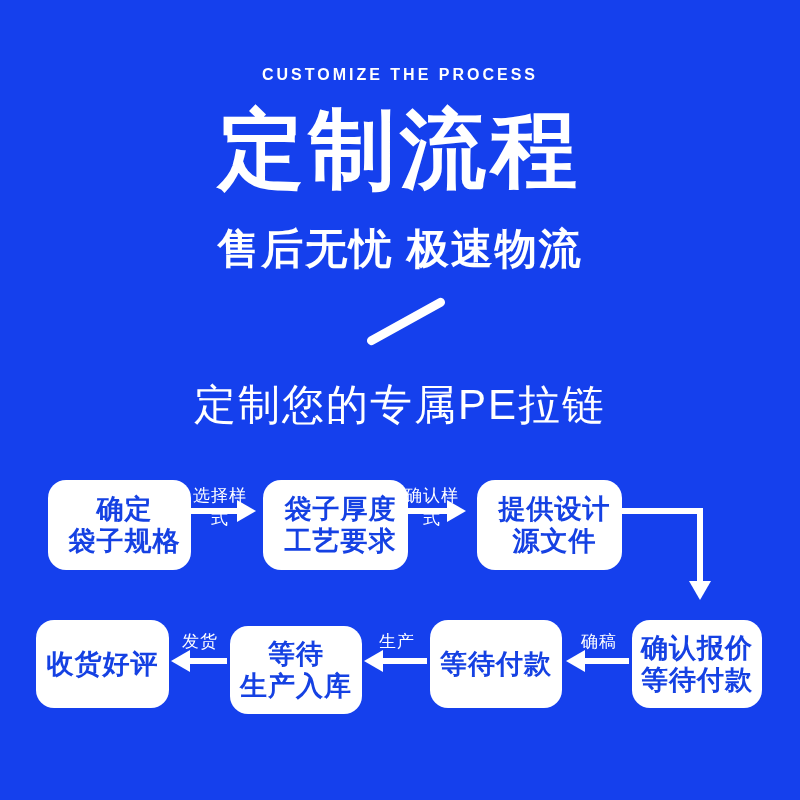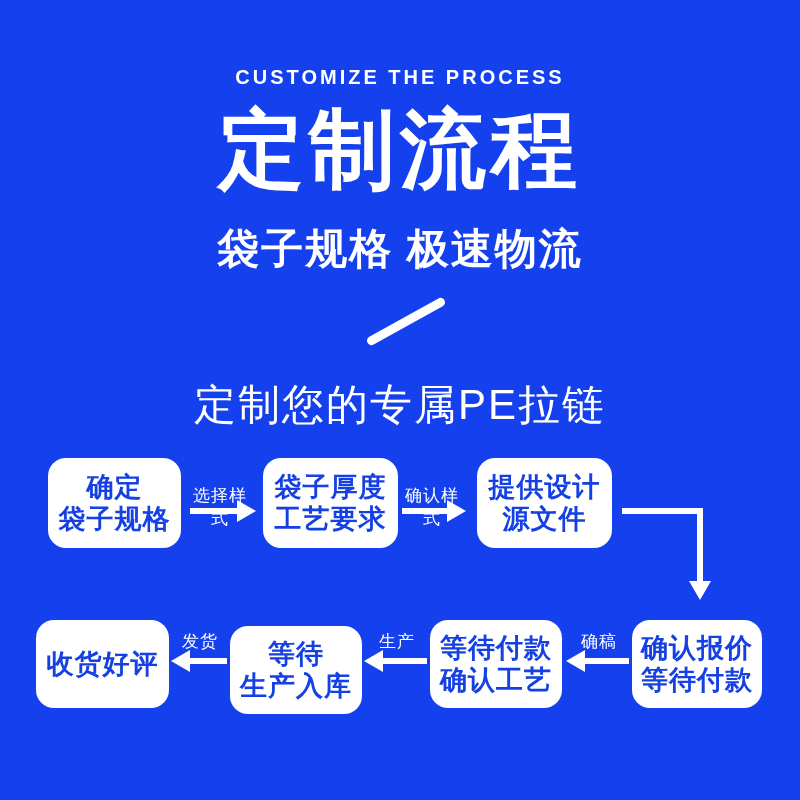--- a/index.html
+++ b/index.html
@@ -2,34 +2,34 @@
 <html><head>
 <meta charset="utf-8">
 <style>
   html,body { margin:0; padding:0; }
   .canvas {
     position:relative; width:800px; height:800px; overflow:hidden;
     background:#1540ED;
     font-family:"Liberation Sans","DejaVu Sans",sans-serif;
   }
   .ctext { position:absolute; left:0; width:100%; text-align:center; color:#fff; }
-  .eyebrow { top:66px; font-size:20px; font-weight:600; letter-spacing:3px; }
+  .eyebrow { top:66px; font-size:16px; font-weight:600; letter-spacing:3px; }
   .big-title { top:102px; font-size:86px; font-weight:900; letter-spacing:5px; line-height:1.1; }
   .subtitle { top:221px; font-size:42px; font-weight:700; letter-spacing:2px; }
   .slash { position:absolute; left:362px; top:317px; width:88px; height:9px;
            background:#fff; border-radius:5px; transform:rotate(-29deg); }
   .section-title { top:377px; font-size:42px; font-weight:400; letter-spacing:2px; }
 
   .fbox {
     position:absolute; background:#fff; border-radius:18px;
     display:flex; flex-direction:column; align-items:center; justify-content:center;
     color:#1541E3; font-weight:800; font-size:27px; line-height:1.2;
     letter-spacing:1px; text-align:center;
   }
-  .r1 { top:458px; height:90px; }
+  .r1 { top:480px; height:90px;padding-left:10px; }
   .r2 { top:620px; height:88px; }
   .b1 { left:48px;  width:133px; }
   .b2 { left:263px; width:135px; }
   .b3 { left:477px; width:135px;text-align:center; }
   .b4 { left:632px; width:130px; }
   .b5 { left:430px; width:132px; }
   .b6 { left:230px; width:132px;margin-top:6px; }
   .b7 { left:36px;  width:133px; }
 
   .h-line { position:absolute; height:6px; background:#fff; }
@@ -46,21 +46,21 @@
   .alabel { position:absolute; color:#fff; font-size:17px; font-weight:400;
     text-align:center; letter-spacing:1px; }
 </style>
 </head>
 <body>
 
 <div class="canvas">
 
   <div class="ctext eyebrow">CUSTOMIZE THE PROCESS</div>
   <div class="ctext big-title">定制流程</div>
-  <div class="ctext subtitle">袋子规格 极速物流</div>
+  <div class="ctext subtitle">售后无忧 极速物流</div>
   <div class="slash"></div>
   <div class="ctext section-title">定制您的专属PE拉链</div>
 
   <div class="fbox r1 b1">
     <span>确定</span>
     <span>袋子规格</span>
   </div>
   <div class="fbox r1 b2">
     <span>袋子厚度</span>
     <span>工艺要求</span>
@@ -81,21 +81,20 @@
   <div class="h-line" style="left:622px; top:508px; width:81px;"></div>
   <div class="v-line" style="left:697px; top:508px; height:75px;"></div>
   <div class="head-down" style="left:689px; top:581px;"></div>
 
   <div class="fbox r2 b4">
     <span>确认报价</span>
     <span>等待付款</span>
   </div>
   <div class="fbox r2 b5">
     <span>等待付款</span>
-    <span>确认工艺</span>
   </div>
   <div class="fbox r2 b6">
     <span>等待</span>
     <span>生产入库</span>
   </div>
   <div class="fbox r2 b7">
     <span>收货好评</span>
   </div>
 
   <div class="alabel" style="left:570px; top:630px; width:58px;">确稿</div>

